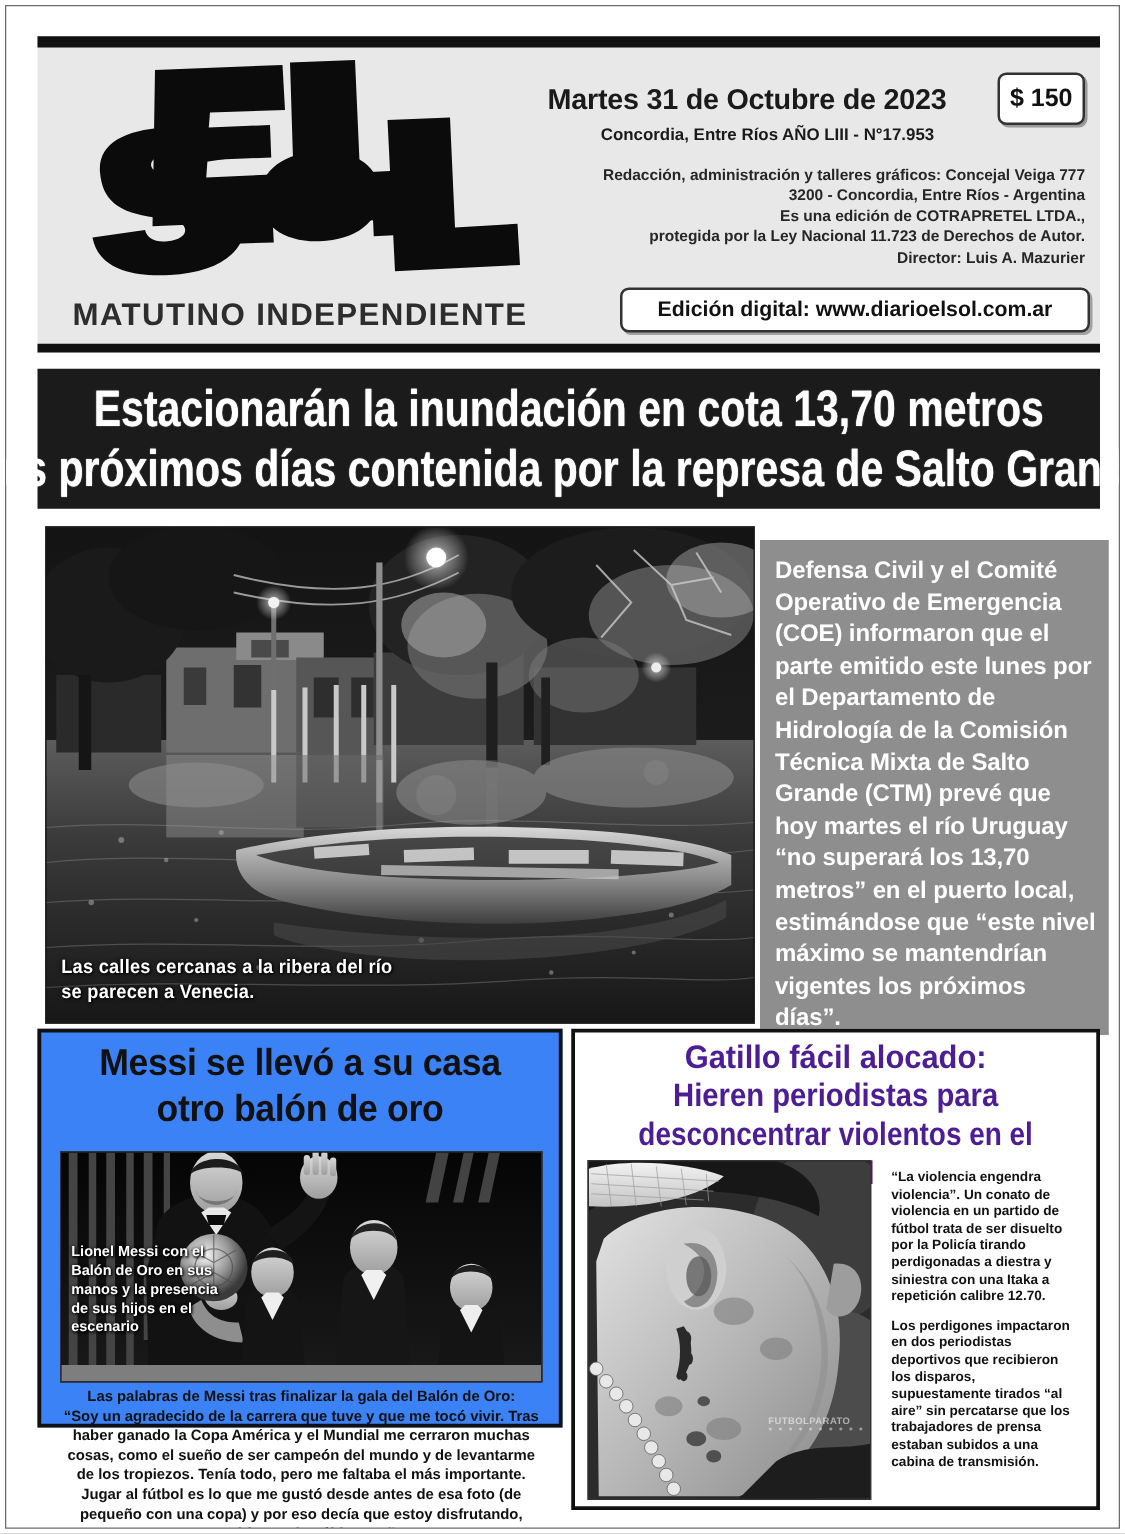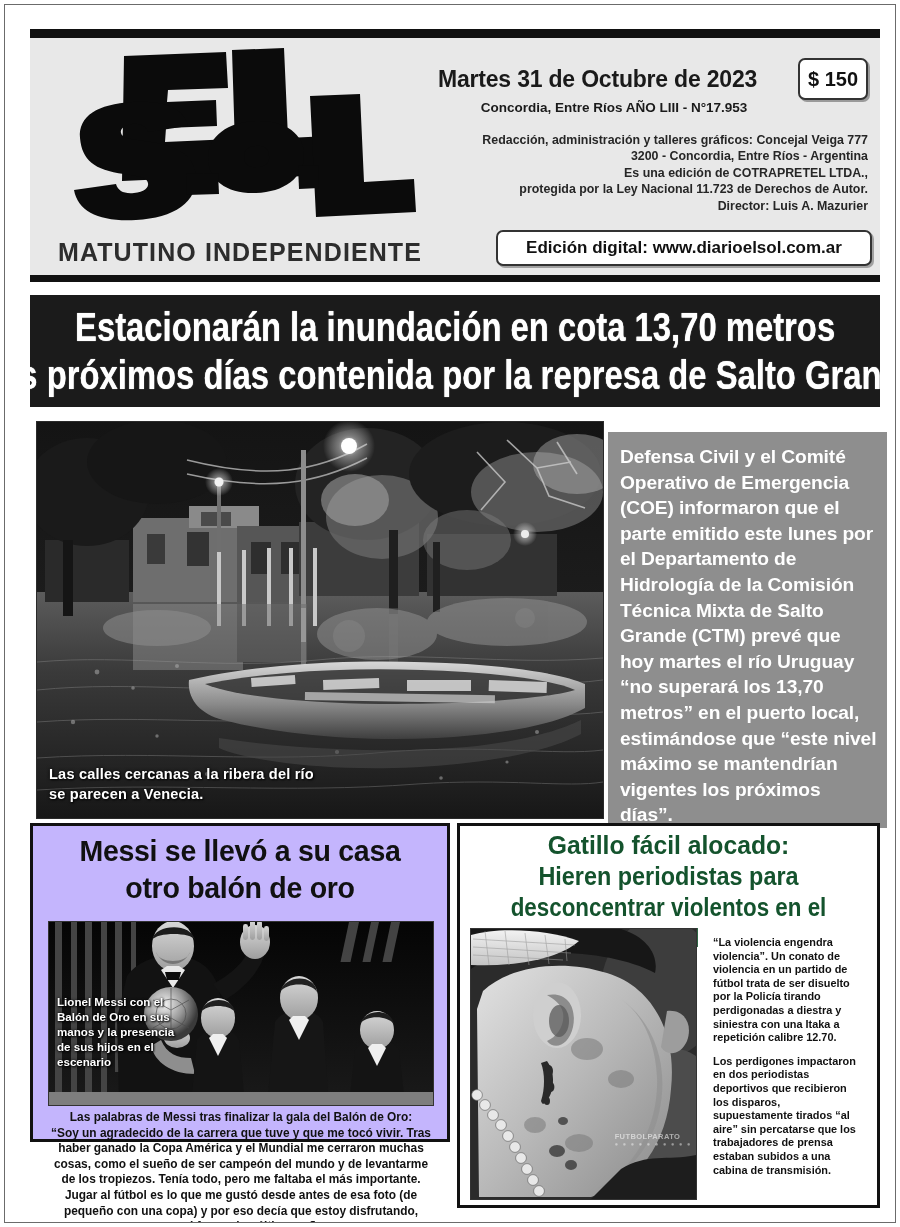--- a/index.html
+++ b/index.html
@@ -120,21 +120,21 @@
     line-height:25.6px;
     padding:12px 10px 0 12px;
     box-sizing:border-box;
     letter-spacing:-.1px;
     margin-top:11px;
   }
 
   
   .art-left{
     position:absolute;left:25px;top:818px;width:420px;height:319px;
-    background:#c4b5fd;
+    background:#3b82f6;
     border:3px solid #111;
     box-sizing:border-box;
   }
   .art-right{
     position:absolute;left:452px;top:818px;width:423px;height:385px;
     background:#fff;
     border:3px solid #111;
     box-sizing:border-box;
   }
   .hl-left{
@@ -155,21 +155,21 @@
   }
   .messi-body{
     position:absolute;left:14px;top:284px;width:388px;
     text-align:center;color:#111;
     font-size:11.9px;font-weight:bold;line-height:15.6px;
   }
   .messi-body .lead-in{display:block;}
 
   .hl-right{
     position:absolute;left:0;top:4px;width:100%;
-    text-align:center;color:#14532d;font-weight:bold;
+    text-align:center;color:#4c1d95;font-weight:bold;
   }
   .hl-r1{font-size:26px;line-height:31px;transform:scaleX(.95);}
   .hl-r2{font-size:26px;line-height:31px;transform:scaleX(.9);}
   .hl-r3{font-size:26px;line-height:31px;transform:scaleX(.86);}
   .police-photo{
     position:absolute;left:10px;top:102px;width:225px;height:270px;
     border:1px solid #333;overflow:hidden;background:#2b2b2b;
   }
   .watermark{
     position:absolute;right:4px;bottom:52px;

